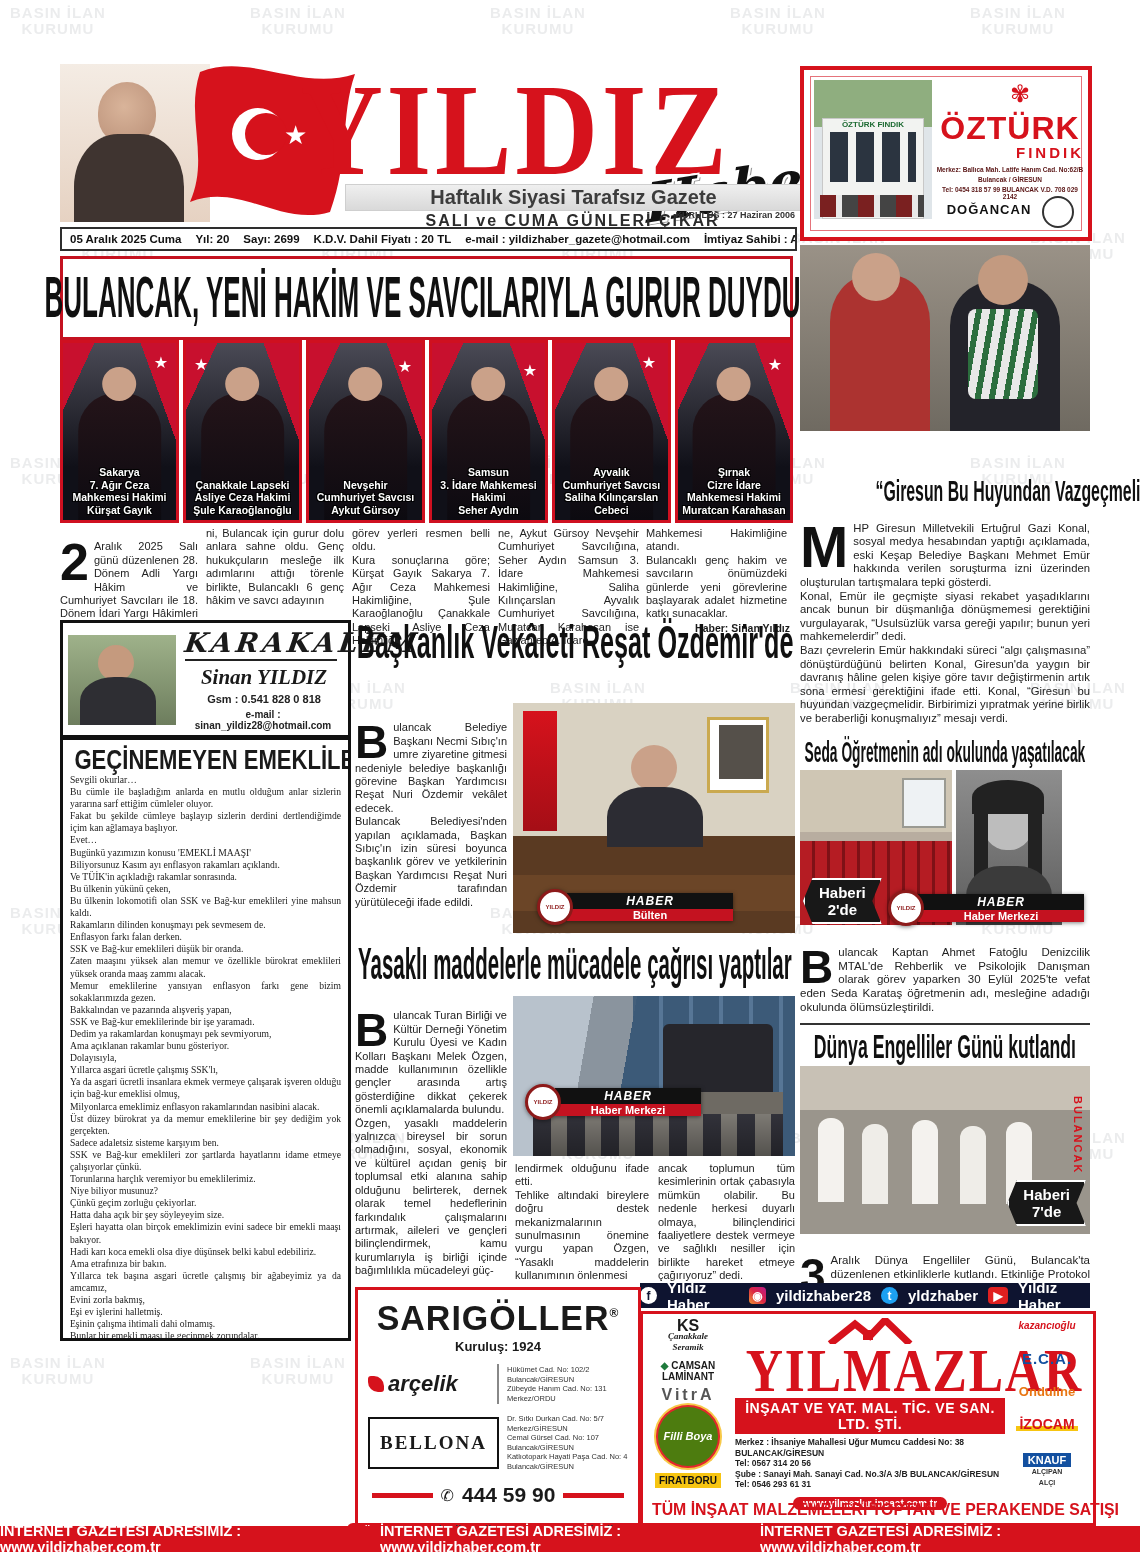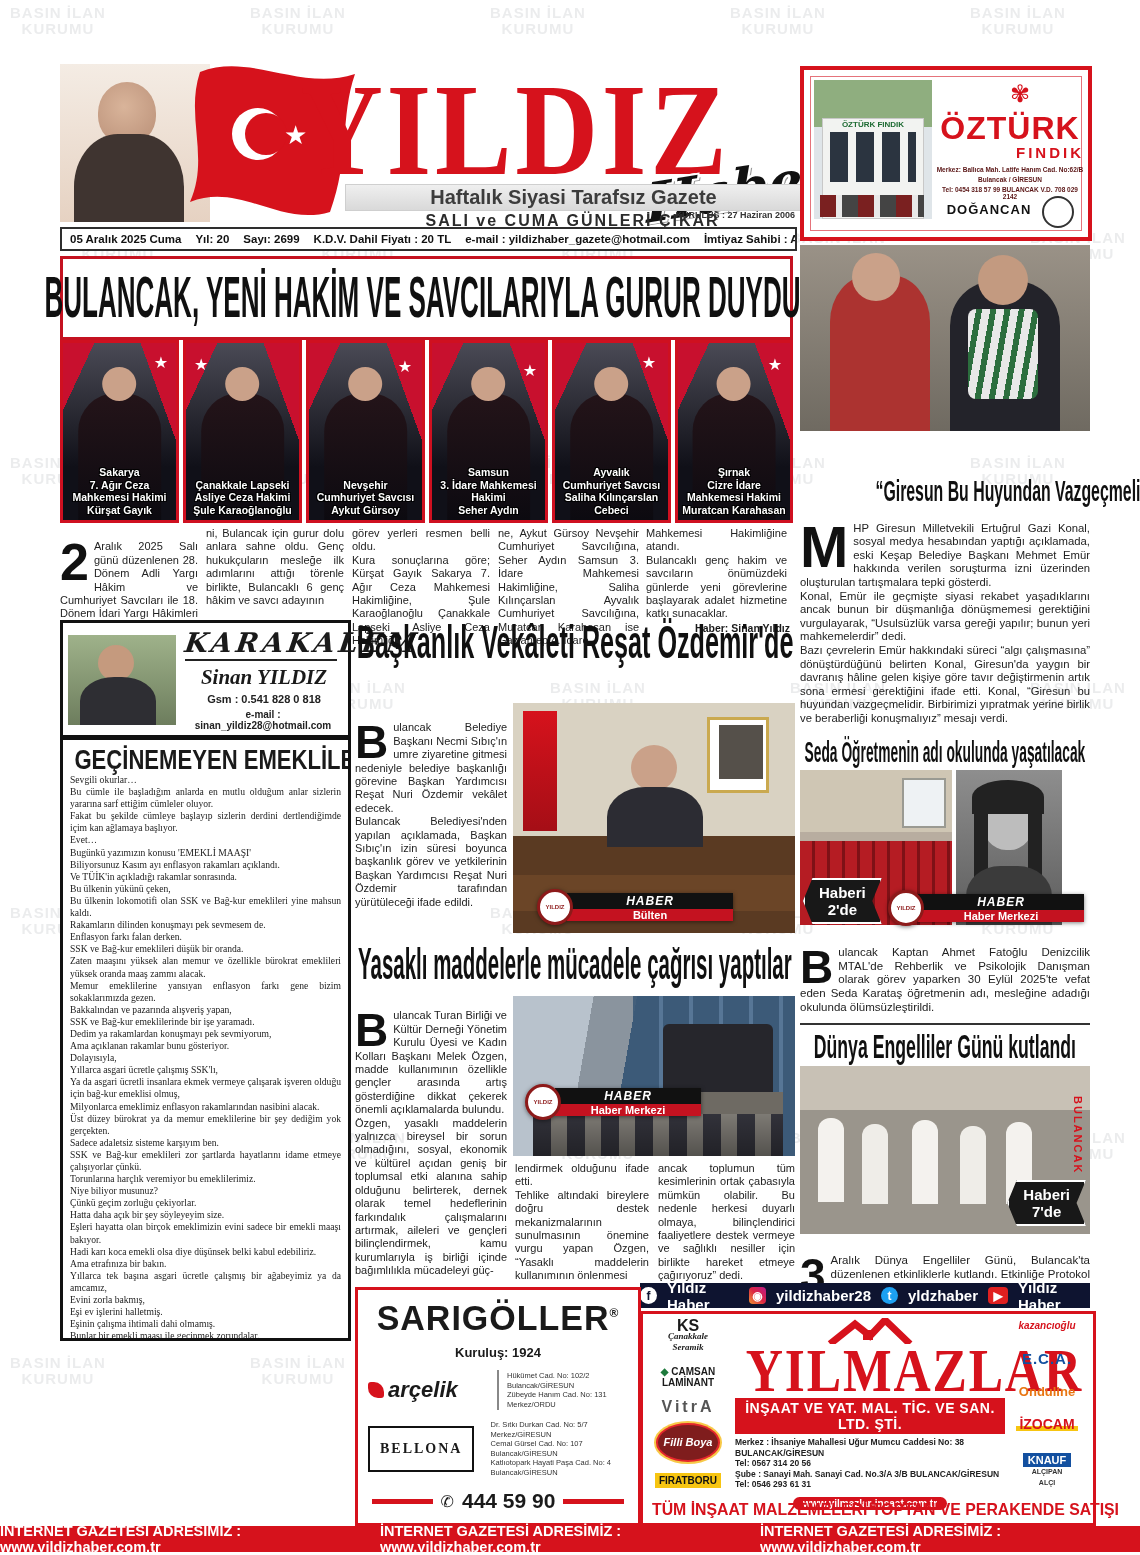--- a/index.html
+++ b/index.html
@@ -84,21 +84,21 @@
       border-radius:50%;background:#fff;color:#0e1430;font-size:12px;font-weight:bold;flex:0 0 auto;}
   .sicon.ig{border-radius:4px;background:linear-gradient(45deg,#f09433,#dc2743,#bc1888);color:#fff;}
   .sicon.tw{background:#1da1f2;color:#fff;}
   .sicon.yt{border-radius:4px;background:#e02020;color:#fff;width:20px;}
 
   
   .ad-red{border:3px solid #d6121c;background:#fff;}
   .sari-name{font-weight:bold;font-size:34px;letter-spacing:1px;text-align:center;transform:scaleY(1.05);}
   .small-addr{font-size:7.5px;color:#333;line-height:9.5px;}
   .bellona{border:2px solid #111;font-family:"Liberation Serif",serif;font-weight:bold;
-      font-size:14px;letter-spacing:2px;padding:13px 10px;display:inline-block;}
+      font-size:19px;letter-spacing:2px;padding:13px 10px;display:inline-block;}
   .redline{height:5px;background:#d6121c;flex:1;}
   .phone{font-weight:bold;font-size:21px;}
   .urlrow{font-size:11px;font-weight:bold;color:#333;display:flex;align-items:center;gap:8px;}
   .yil-name{font-family:"Liberation Serif",serif;font-weight:bold;color:#d6121c;font-size:56px;
       line-height:52px;letter-spacing:2px;transform:scale(.92,1.1);transform-origin:center;white-space:nowrap;}
   .yil-bar{background:#d6121c;color:#fff;font-weight:bold;font-size:14px;text-align:center;padding:2px 0;letter-spacing:.5px;}
   .yil-addr{font-size:8.5px;text-align:left;color:#222;line-height:10.5px;font-weight:bold;}
   .yil-web{background:#d6121c;color:#fff;font-size:10px;font-weight:bold;border-radius:8px;padding:1px 10px;display:inline-block;}
   .yil-bottom{color:#d6121c;font-weight:bold;font-size:16.5px;text-align:center;white-space:nowrap;transform:scaleX(.96);}
   .brandcol{display:flex;flex-direction:column;align-items:center;justify-content:space-between;}
@@ -477,21 +477,21 @@
     <span class="sicon tw">t</span>
     <span>yldzhaber</span>
     <span class="sicon yt">▶</span>
     <span>Yıldız Haber</span>
   </div>
 
   <div class="abs ad-red" style="left:355px;top:1287px;width:280px;height:233px;">
     <div class="sari-name" style="margin-top:8px;">
       <span>SARIGÖLLER</span><sup style="font-size:12px;">®</sup>
     </div>
-    <div style="text-align:center;font-weight:bold;font-size:13px;margin-top:8px;">Kuruluş: 1924</div>
+    <div style="text-align:center;font-weight:bold;font-size:13px;margin-top:2px;">Kuruluş: 1924</div>
     <div style="display:flex;align-items:center;margin-top:10px;padding:0 10px;gap:8px;">
       <div style="flex:1;display:flex;align-items:center;gap:4px;">
         <span style="width:16px;height:16px;background:#d6121c;display:inline-block;border-radius:3px 10px 3px 10px;"></span>
         <span style="font-weight:bold;font-style:italic;font-size:22px;">arçelik</span>
       </div>
       <div style="width:2px;height:40px;background:#888;"></div>
       <div class="small-addr" style="flex:1;white-space:pre-line;">Hükümet Cad. No: 102/2 Bulancak/GİRESUN
 Zübeyde Hanım Cad. No: 131 Merkez/ORDU</div>
     </div>
     <div style="display:flex;align-items:center;margin-top:10px;padding:0 10px;gap:8px;">
@@ -516,21 +516,21 @@
 
   <div class="abs ad-red" style="left:640px;top:1311px;width:450px;height:209px;">
 
     <div class="brandcol abs" style="left:6px;top:6px;width:78px;height:168px;">
       <div class="brand"><span style="font-size:16px;">KS</span>
         <div style="font-family:'Liberation Serif',serif;font-style:italic;font-size:9px;white-space:pre-line;">Çanakkale
 Seramik</div></div>
       <div class="brand" style="font-size:10px;white-space:pre-line;"><span style="color:#1e7a3c;">◆</span> <span style="white-space:pre-line;">CAMSAN
 LAMİNANT</span></div>
       <div class="brand" style="font-size:16px;letter-spacing:3px;color:#555;">VitrA</div>
-      <div class="brand" style="background:#7f1d1d;color:#fff;font-style:italic;border-radius:50%;padding:12px 6px;font-size:11px;box-shadow:0 0 0 2px #e3262c,0 0 0 4px #f7c948;">Filli Boya</div>
+      <div class="brand" style="background:#4d7c0f;color:#fff;font-style:italic;border-radius:50%;padding:24px 6px;font-size:11px;box-shadow:0 0 0 2px #e3262c,0 0 0 4px #f7c948;">Filli Boya</div>
       <div class="brand" style="background:#f7c511;color:#111;font-size:10px;padding:2px 4px;">FIRATBORU</div>
     </div>
 
     <div class="abs" style="left:92px;top:4px;width:270px;text-align:center;">
       <svg width="90" height="26" viewBox="0 0 90 26" style="display:block;margin:0 auto;">
         <path d="M5 26 L30 6 L45 18 L60 2 L85 26" fill="none" stroke="#d6121c" stroke-width="7"></path>
         <rect x="38" y="12" width="10" height="10" fill="#d6121c"></rect>
       </svg>
       <div class="yil-name">YILMAZLAR</div>
       <div class="yil-bar" style="margin-top:2px;">İNŞAAT VE YAT. MAL. TİC. VE SAN. LTD. ŞTİ.</div>

